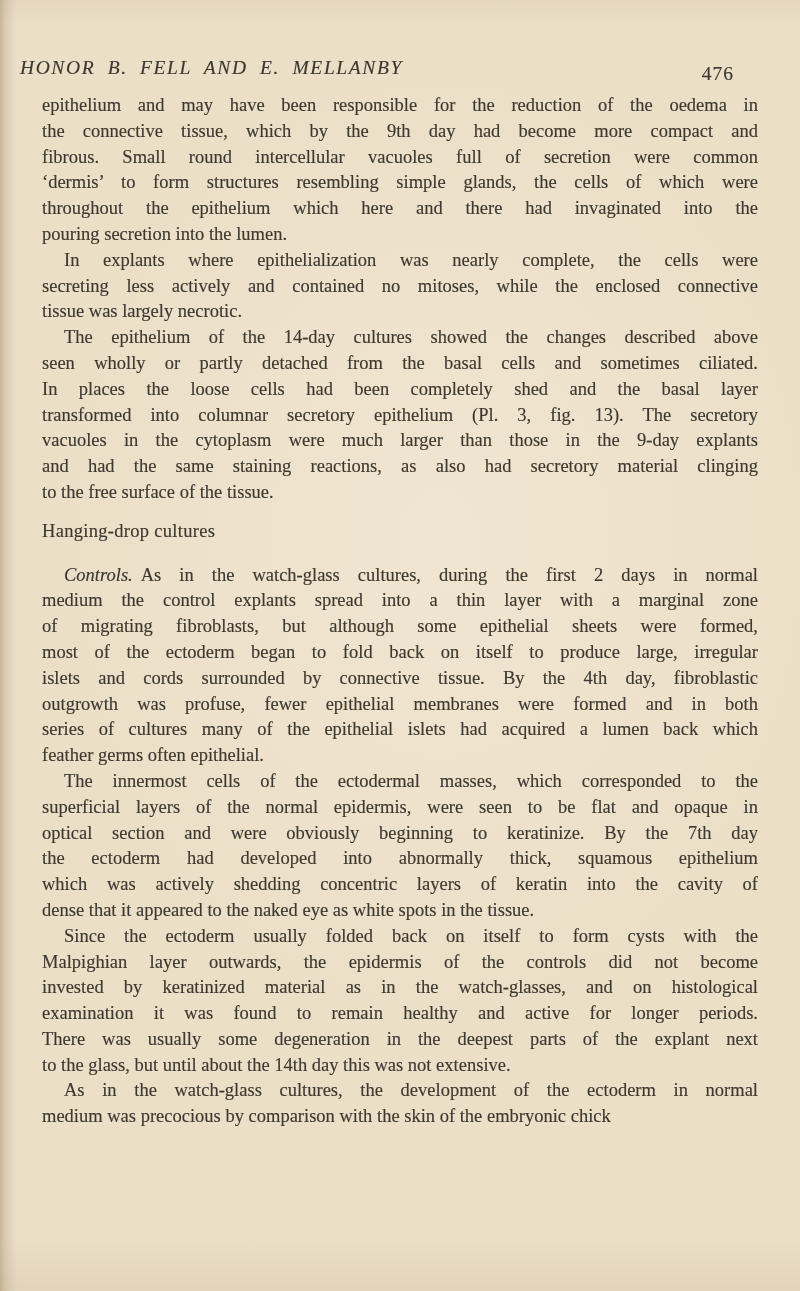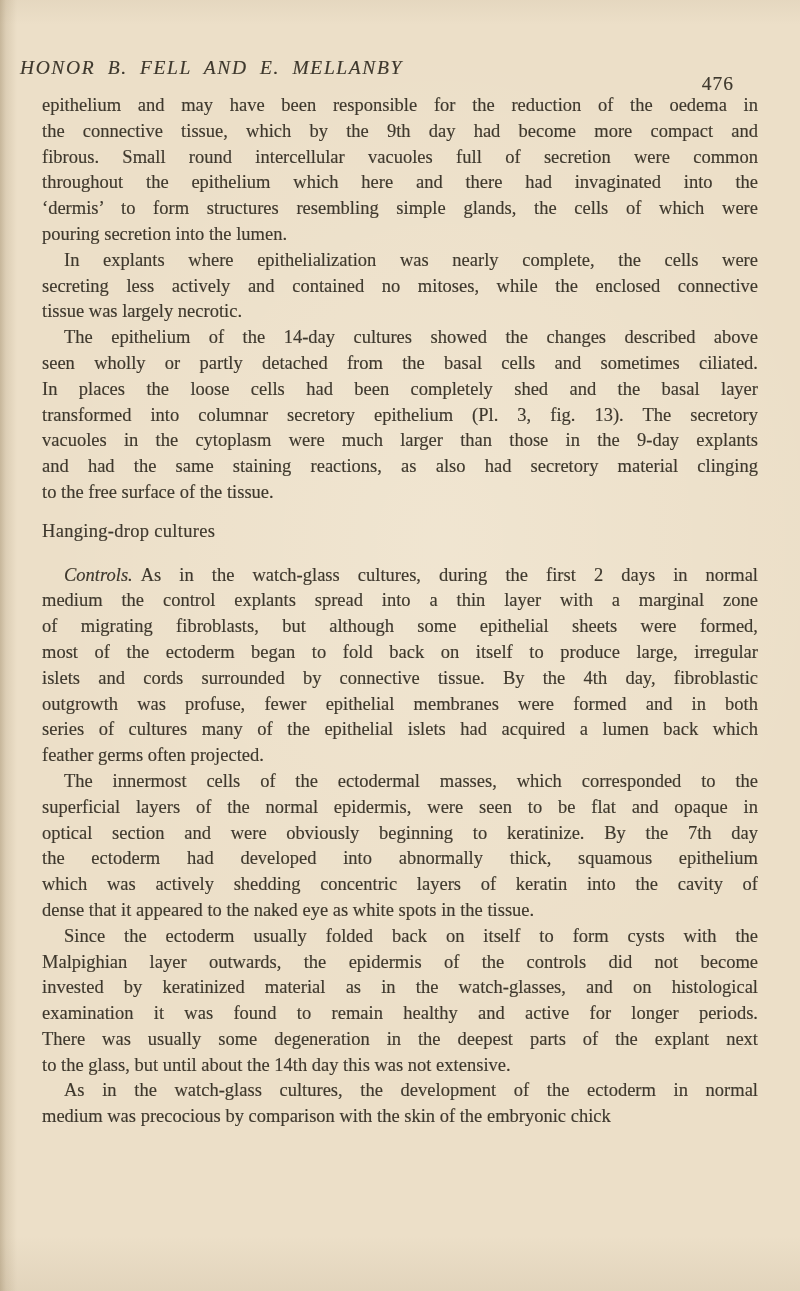--- a/index.html
+++ b/index.html
@@ -33,21 +33,21 @@
   .running-title {
     display: block;
     text-align: left;
     transform: translateX(-22px);
     font-style: italic;
     letter-spacing: 1.6px;
     word-spacing: 6px;
   }
   .page-number {
     position: absolute;
-    top: 16px;
+    top: 6px;
     right: 24px;
     font-style: normal;
     letter-spacing: 1px;
   }
   .body-text { font-size: 18.5px; }
   .paragraph { margin: 0; }
   .line {
     line-height: 25.8px;
     height: 25.8px;
     white-space: normal;
@@ -72,22 +72,22 @@
 <div class="page">
   <div class="running-header">
     <span class="running-title">HONOR B. FELL AND E. MELLANBY</span>
     <span class="page-number">476</span>
   </div>
   <div class="body-text">
       <div class="paragraph">
         <div class="line">epithelium and may have been responsible for the reduction of the oedema in</div>
         <div class="line">the connective tissue, which by the 9th day had become more compact and</div>
         <div class="line">fibrous. Small round intercellular vacuoles full of secretion were common</div>
+        <div class="line">‘dermis’ to form structures resembling simple glands, the cells of which were</div>
         <div class="line">throughout the epithelium which here and there had invaginated into the</div>
-        <div class="line">‘dermis’ to form structures resembling simple glands, the cells of which were</div>
         <div class="line last">pouring secretion into the lumen.</div>
       </div>
       <div class="paragraph">
         <div class="line indent">In explants where epithelialization was nearly complete, the cells were</div>
         <div class="line">secreting less actively and contained no mitoses, while the enclosed connective</div>
         <div class="line last">tissue was largely necrotic.</div>
       </div>
       <div class="paragraph">
         <div class="line indent">The epithelium of the 14-day cultures showed the changes described above</div>
         <div class="line">seen wholly or partly detached from the basal cells and sometimes ciliated.</div>
@@ -99,21 +99,21 @@
       </div>
       <div class="section-heading">Hanging-drop cultures</div>
       <div class="paragraph">
         <div class="line indent"><i class="lead">Controls.</i>As in the watch-glass cultures, during the first 2 days in normal</div>
         <div class="line">medium the control explants spread into a thin layer with a marginal zone</div>
         <div class="line">of migrating fibroblasts, but although some epithelial sheets were formed,</div>
         <div class="line">most of the ectoderm began to fold back on itself to produce large, irregular</div>
         <div class="line">islets and cords surrounded by connective tissue. By the 4th day, fibroblastic</div>
         <div class="line">outgrowth was profuse, fewer epithelial membranes were formed and in both</div>
         <div class="line">series of cultures many of the epithelial islets had acquired a lumen back which</div>
-        <div class="line last">feather germs often projected.</div>
+        <div class="line last">feather germs often epithelial.</div>
       </div>
       <div class="paragraph">
         <div class="line indent">The innermost cells of the ectodermal masses, which corresponded to the</div>
         <div class="line">superficial layers of the normal epidermis, were seen to be flat and opaque in</div>
         <div class="line">optical section and were obviously beginning to keratinize. By the 7th day</div>
         <div class="line">the ectoderm had developed into abnormally thick, squamous epithelium</div>
         <div class="line">which was actively shedding concentric layers of keratin into the cavity of</div>
         <div class="line last">dense that it appeared to the naked eye as white spots in the tissue.</div>
       </div>
       <div class="paragraph">

